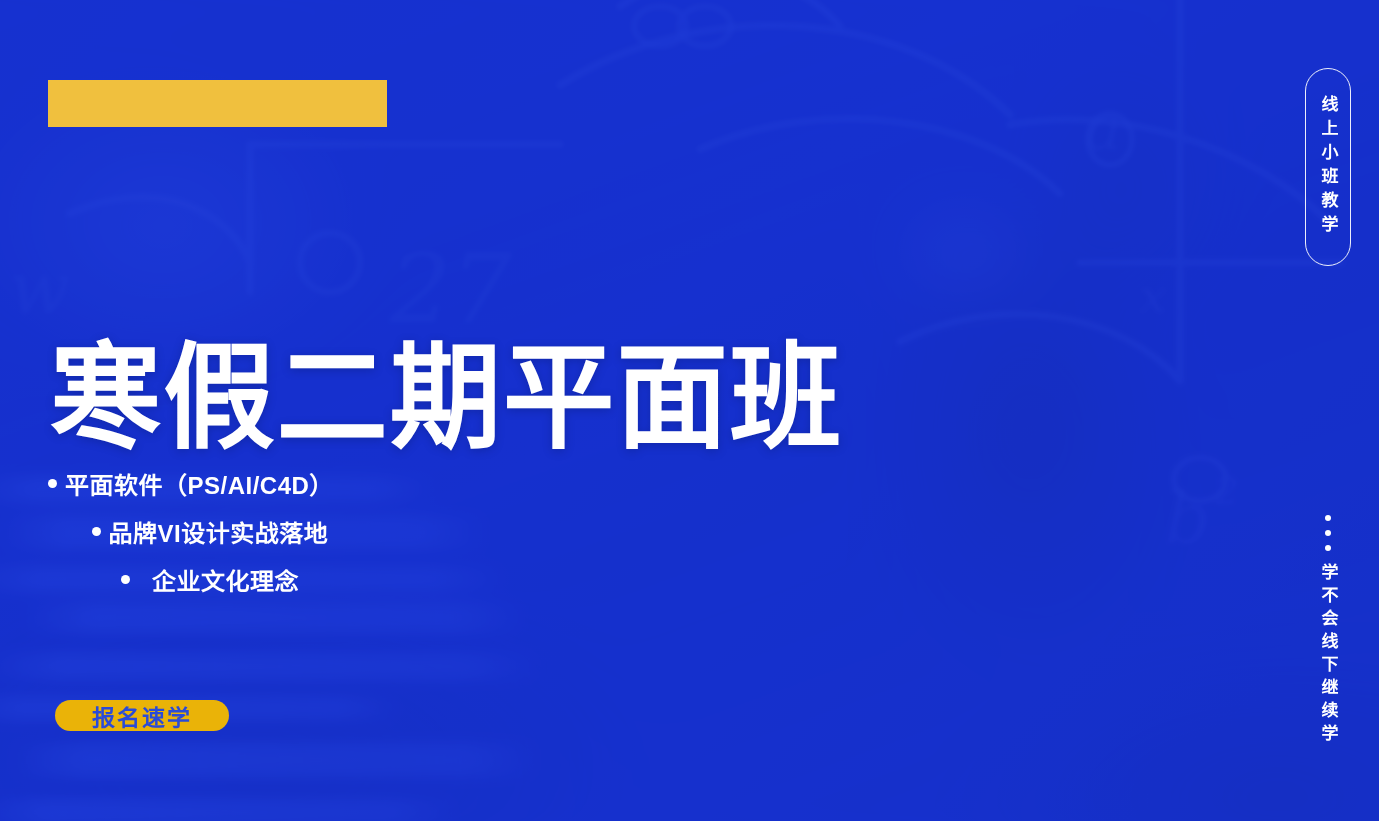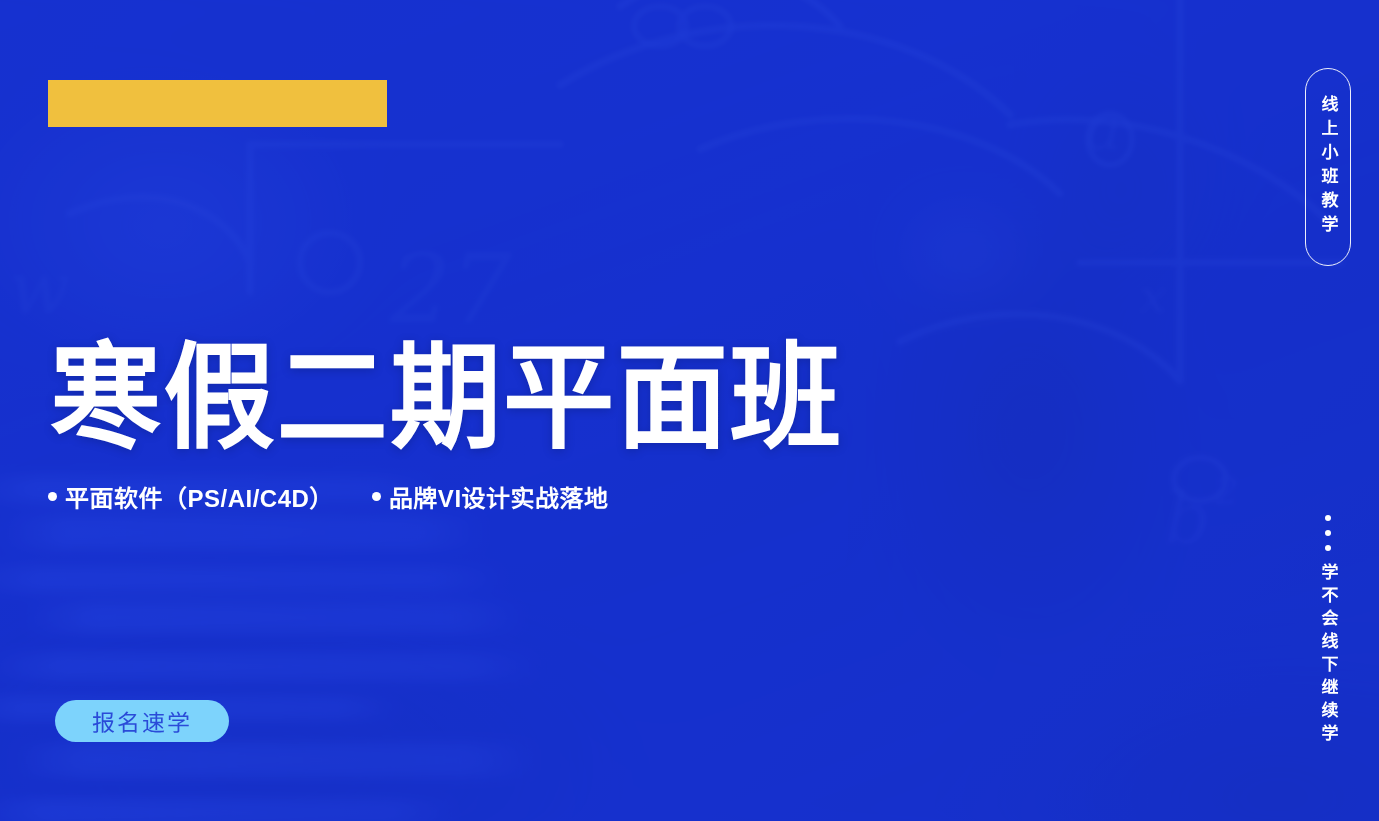--- a/index.html
+++ b/index.html
@@ -139,25 +139,26 @@
     letter-spacing: 2.1px;
     white-space: nowrap;
     text-shadow: 0 1px 7px rgba(8,25,95,.35);
   }
 
   .features {
     position: absolute;
     left: 48px;
     top: 466px;
     display: flex;
-    align-items: flex-end;
+    align-items: center;
     color: #ffffff;
     font-size: 24px;
     font-weight: 700;
     white-space: nowrap;
+    flex-direction: column;
   }
   .feature {
     display: flex;
     align-items: center;
   }
   .feature + .feature { margin-left: 38px; margin-top: 13px; }
   .feature .dot {
     width: 9px;
     height: 9px;
     border-radius: 50%;
@@ -166,28 +167,28 @@
     margin-right: 8px;
   }
   .feature:nth-child(3) .dot { margin-right: 22px; }
   .feature .flabel { letter-spacing: .5px; }
 
   .cta {
     position: absolute;
     left: 55px;
     top: 700px;
     width: 174px;
-    height: 42px;
-    background: #7dd3fc;
+    height: 31px;
+    background: #eab308;
     border: none;
     border-radius: 23px;
     color: #2a4bd8;
     font-family: "Liberation Sans", "DejaVu Sans", sans-serif;
     font-size: 23px;
-    font-weight: 400;
+    font-weight: 700;
     letter-spacing: 2px;
     cursor: pointer;
     display: flex;
     align-items: center;
     justify-content: center;
     padding: 0;
   }
 
   
   .v-badge {
@@ -309,20 +310,24 @@
 
     <div class="features">
       <div class="feature">
         <span class="dot"></span>
         <span class="flabel">平面软件（PS/AI/C4D）</span>
       </div>
       <div class="feature">
         <span class="dot"></span>
         <span class="flabel">品牌VI设计实战落地</span>
       </div>
+      <div class="feature">
+        <span class="dot"></span>
+        <span class="flabel">企业文化理念</span>
+      </div>
     </div>
 
     <button class="cta">报名速学</button>
 
     <div class="v-badge">
       <span class="vtext">线上小班教学</span>
     </div>
 
     <div class="v-slogan">
       <span class="dots">

